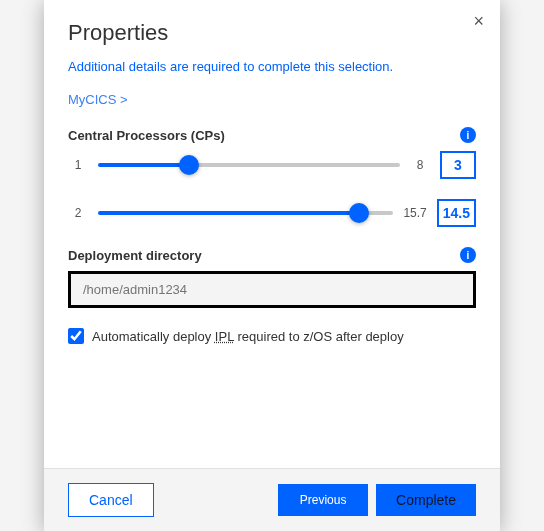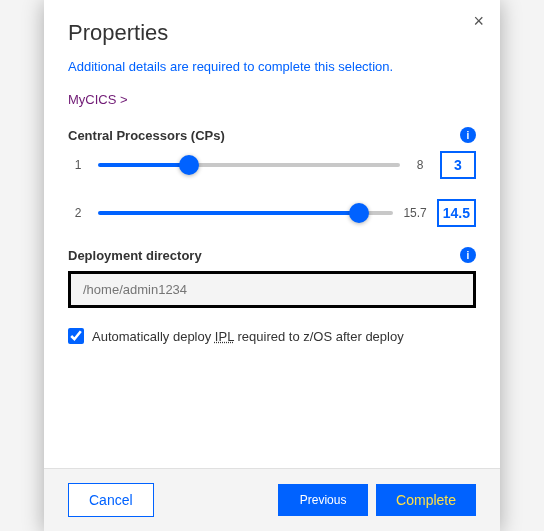--- a/index.html
+++ b/index.html
@@ -53,21 +53,21 @@
 
     .modal-description {
       font-size: 13px;
       color: #0062ff;
       margin-bottom: 16px;
       line-height: 1.4;
     }
 
     .breadcrumb {
       font-size: 13px;
-      color: #701a75;
+      color: #3b82f6;
       margin-bottom: 20px;
     }
 
     .field-section {
       margin-bottom: 20px;
     }
 
     .field-label {
       font-size: 13px;
       font-weight: 700;
@@ -221,21 +221,21 @@
       color: #fff;
       padding: 8px 20px;
       font-size: 12px;
       cursor: pointer;
       min-width: 90px;
     }
 
     .btn-complete {
       background: #0062ff;
       border: none;
-      color: #fde047;
+      color: #0f172a;
       padding: 8px 20px;
       font-size: 14px;
       cursor: pointer;
       min-width: 90px;
     }
 
     .field-label-text {
       display: flex;
       align-items: center;
       gap: 4px;

